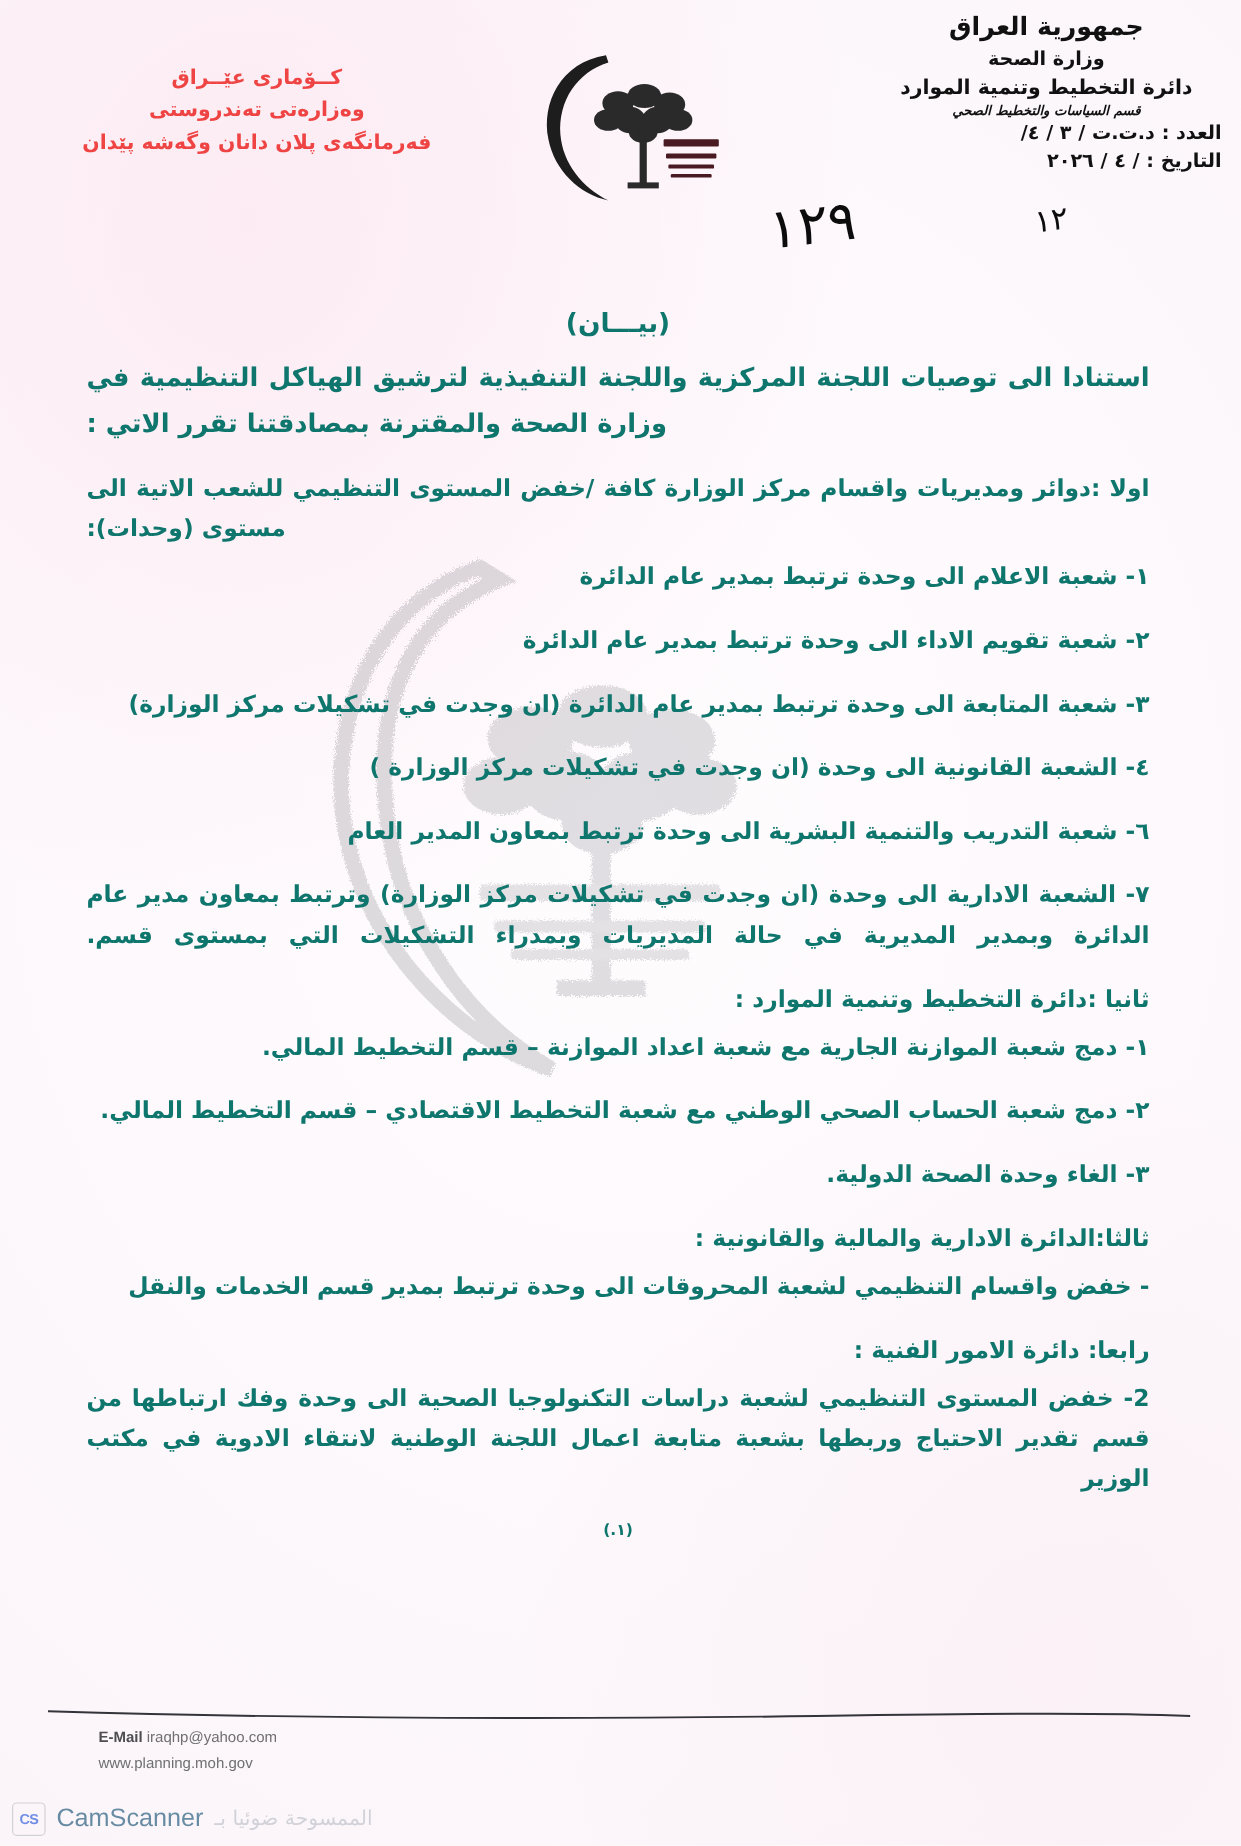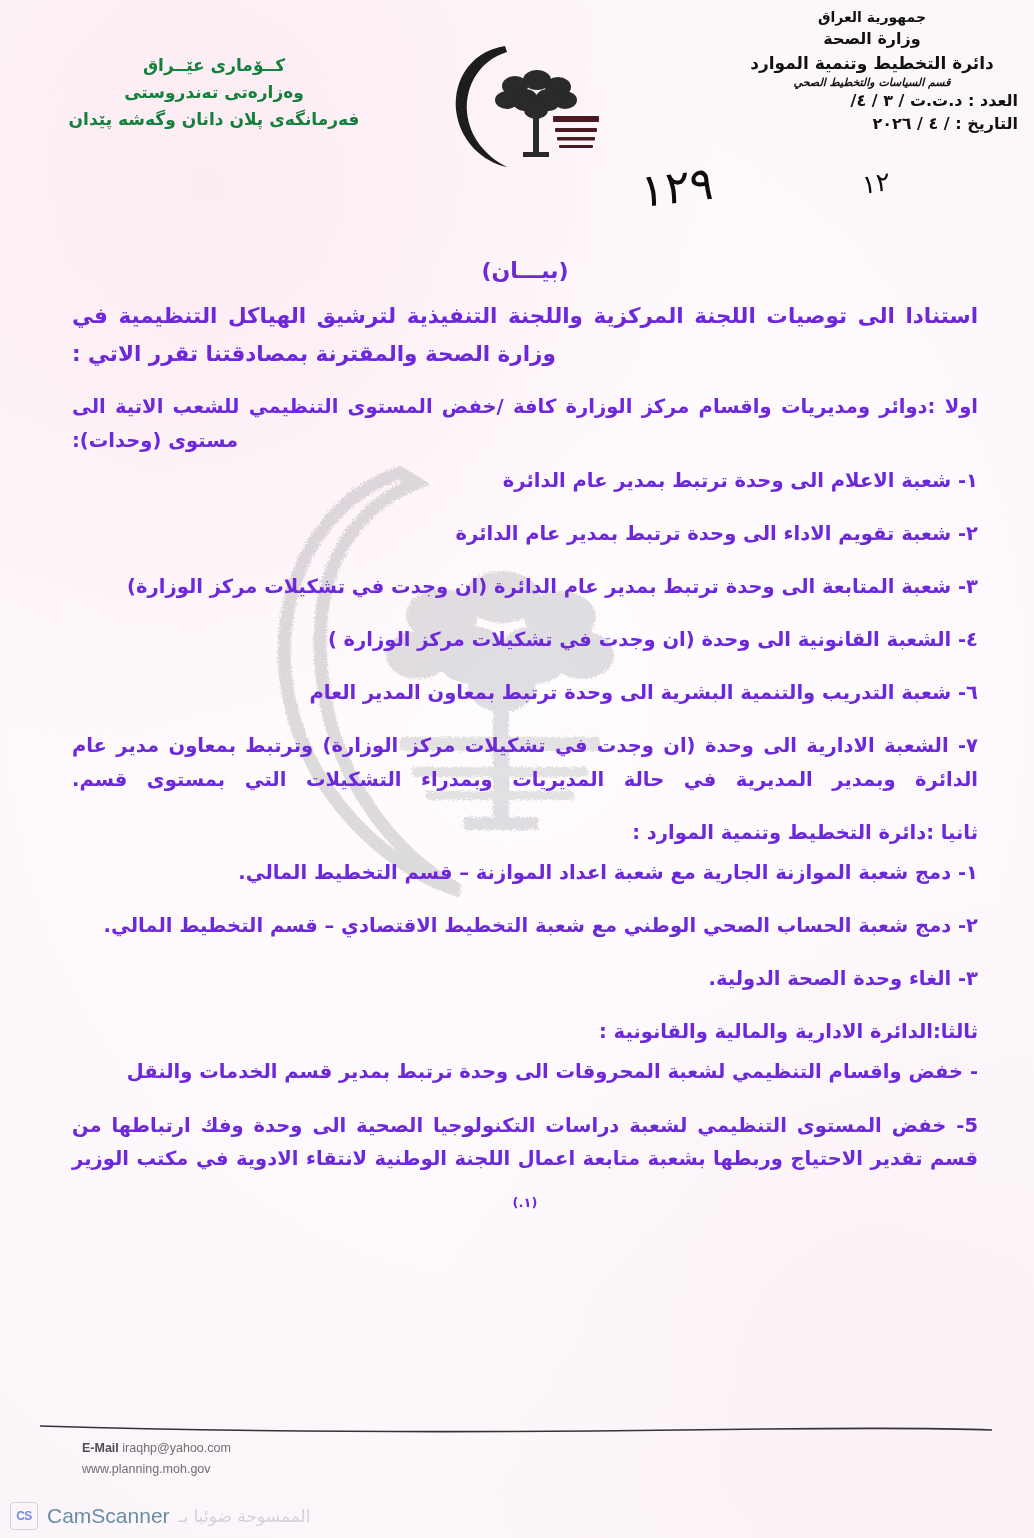--- a/index.html
+++ b/index.html
@@ -32,39 +32,39 @@
     top: 8px;
     right: 12px;
     width: 300px;
     text-align: center;
     line-height: 1.42;
     color: #111;
     font-size: 16.5px;
     font-weight: 700;
     letter-spacing: 0.2px;
   }
-  .hdr-right .l1 { font-size: 14px; font-weight: 600; }
+  .hdr-right .l1 { font-size: 21px; font-weight: 600; }
   .hdr-right .l2 { font-size: 16px; font-weight: 600; }
   .hdr-right .l3 { font-size: 17px; }
   .hdr-right .l4 { font-size: 11px; font-style: italic; }
   .hdr-right .kv {
     font-size: 16px;
     text-align: right;
     padding-right: 4px;
     direction: rtl;
   }
 
   .hdr-left {
     position: absolute;
     top: 52px;
     left: 64px;
     width: 300px;
     text-align: center;
     line-height: 1.58;
-    color: #15803d;
+    color: #ef4444;
     font-size: 17px;
     font-weight: 600;
   }
   .hdr-left .k1 { letter-spacing: 1px; }
 
   
   .hand {
     position: absolute;
     font-family: "DejaVu Serif", "Liberation Serif", serif;
     color: #0c0c0c;
@@ -103,23 +103,23 @@
     height: 460px;
     opacity: 0.30;
     pointer-events: none;
   }
   .watermark svg { width: 100%; height: 100%; display: block; }
 
   
   .content {
     position: absolute;
     top: 258px;
-    right: 56px;
+    right: 76px;
     left: 72px;
-    color: #6d28d9;
+    color: #0f766e;
   }
   .doc-title {
     text-align: center;
     font-size: 22px;
     font-weight: 700;
     letter-spacing: 2px;
     margin-bottom: 14px;
   }
   .lead {
     font-size: 21.5px;
@@ -310,21 +310,22 @@
   <div class="item wide">٧- الشعبة الادارية الى وحدة (ان وجدت في تشكيلات مركز الوزارة) وترتبط بمعاون مدير عام الدائرة وبمدير المديرية في حالة المديريات وبمدراء التشكيلات التي بمستوى قسم.</div>
 
   <div class="sec-head plain">ثانيا :دائرة التخطيط وتنمية الموارد :</div>
   <div class="item rt">١- دمج شعبة الموازنة الجارية مع شعبة اعداد الموازنة – قسم التخطيط المالي.</div>
   <div class="item rt">٢- دمج شعبة الحساب الصحي الوطني مع شعبة التخطيط الاقتصادي – قسم التخطيط المالي.</div>
   <div class="item rt">٣- الغاء وحدة الصحة الدولية.</div>
 
   <div class="sec-head plain">ثالثا:الدائرة الادارية والمالية والقانونية :</div>
   <div class="item rt">- خفض واقسام التنظيمي لشعبة المحروقات الى وحدة ترتبط بمدير قسم الخدمات والنقل</div>
 
-  <div class="item wide">5- خفض المستوى التنظيمي لشعبة دراسات التكنولوجيا الصحية الى وحدة وفك ارتباطها من قسم تقدير الاحتياج وربطها بشعبة متابعة اعمال اللجنة الوطنية لانتقاء الادوية في مكتب الوزير</div>
+  <div class="sec-head plain">رابعا: دائرة الامور الفنية :</div>
+  <div class="item wide">2- خفض المستوى التنظيمي لشعبة دراسات التكنولوجيا الصحية الى وحدة وفك ارتباطها من قسم تقدير الاحتياج وربطها بشعبة متابعة اعمال اللجنة الوطنية لانتقاء الادوية في مكتب الوزير</div>
 
   <div class="pageno">(١.)</div>
 </div>
 
 <div class="foot-rule">
   <svg viewBox="0 0 952 10" preserveAspectRatio="none" xmlns="http://www.w3.org/2000/svg">
     <path d="M0 2 C200 8 420 9 640 6 C780 4 880 3 952 6" fill="none" stroke="#33333a" stroke-width="1.6"></path>
   </svg>
 </div>
 

